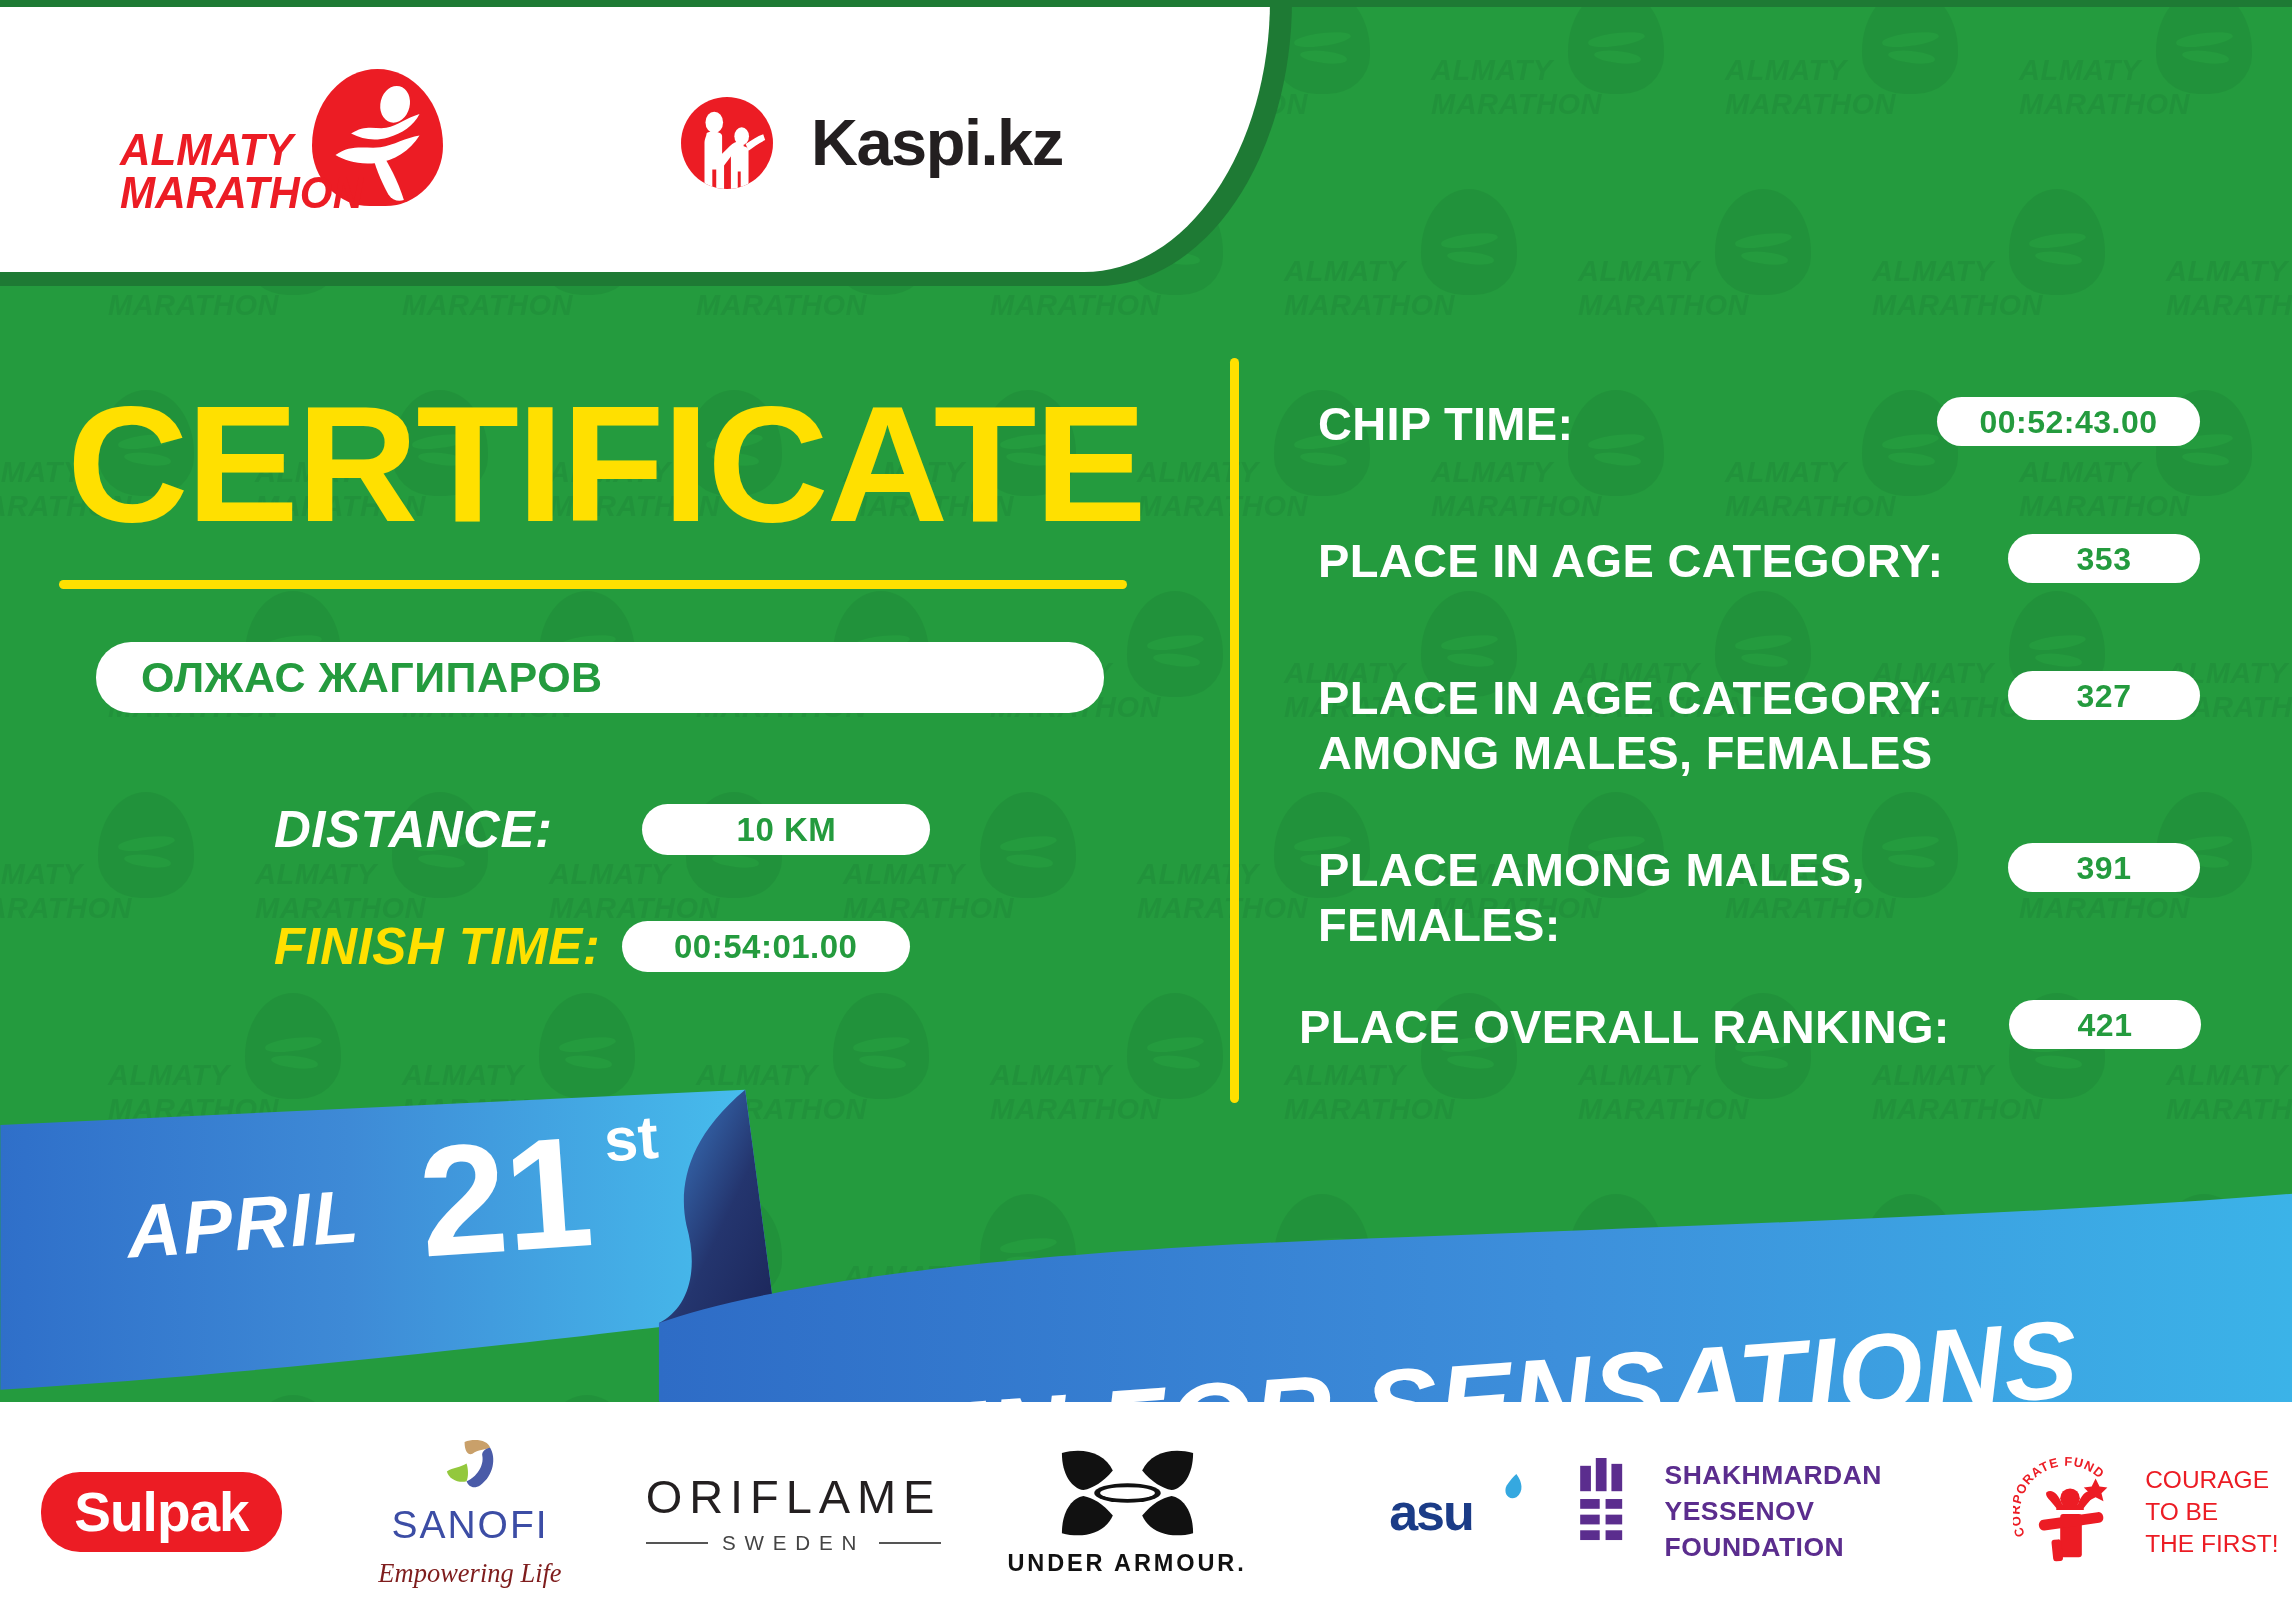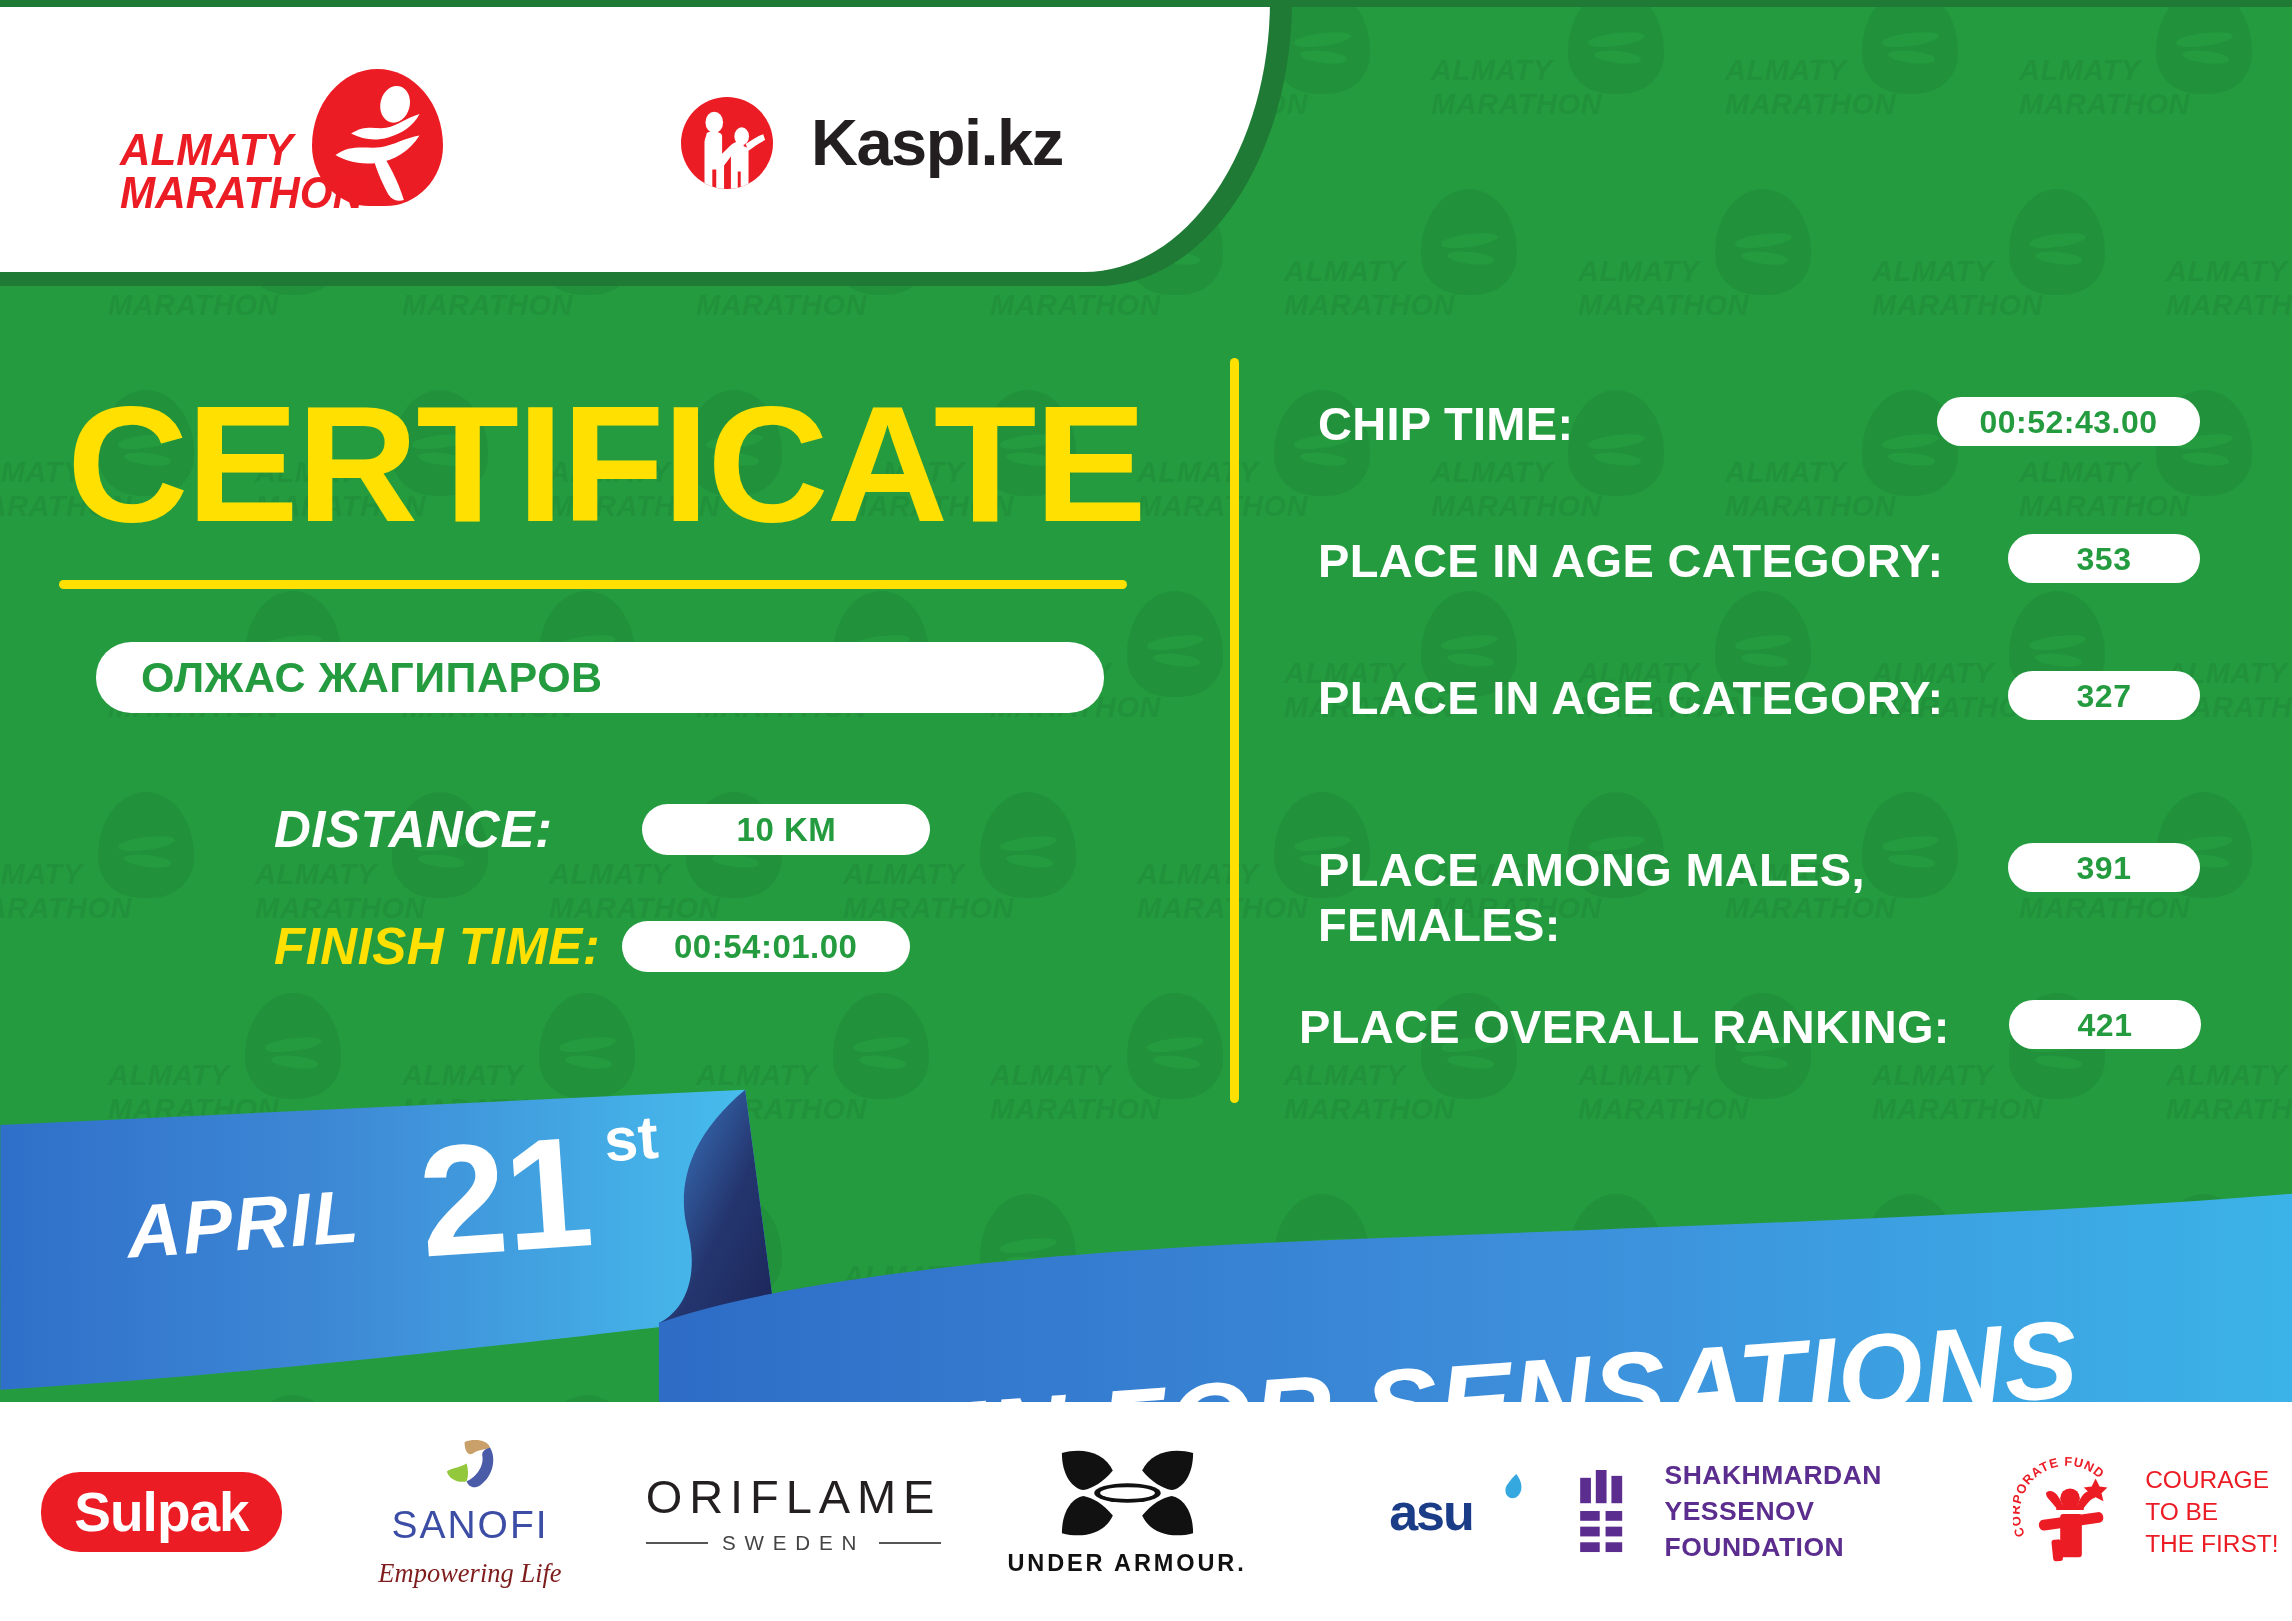--- a/index.html
+++ b/index.html
@@ -160,21 +160,21 @@
   .sanofi-name{color:#3C4DA5;font-size:39px;font-weight:normal;letter-spacing:2px;font-family:"Liberation Sans",sans-serif;}
   .sanofi-tag{color:#7f1d1d;font-size:26.5px;font-style:italic;font-family:"Liberation Serif",serif;margin-top:16px;}
   .oriflame{display:flex;flex-direction:column;align-items:center;}
   .ori-name{color:#231F20;font-size:47px;letter-spacing:6.9px;font-family:"Liberation Sans",sans-serif;font-weight:300;}
   .ori-sub{display:flex;align-items:center;gap:13.7px;margin-top:7.8px;width:100%;}
   .ori-line{flex:1;height:2px;background:#555;}
   .ori-sweden{color:#444;font-size:20.6px;letter-spacing:8.8px;font-family:"Liberation Sans",sans-serif;}
   .ua{display:flex;flex-direction:column;align-items:center;}
   .ua-text{color:#111;font-size:23.5px;font-weight:bold;letter-spacing:2.9px;margin-top:9.8px;font-family:"Liberation Sans",sans-serif;}
   .asu-txt{color:#1B3C87;font-size:52px;font-weight:bold;line-height:1;font-family:"Liberation Sans",sans-serif;letter-spacing:-2px;}
-  .yessenov{display:flex;align-items:center;gap:25.5px;}
+  .yessenov{display:flex;align-items:flex-start;gap:25.5px;}
   .yes-mark{position:relative;width:61px;height:84px;}
   .yes-text{color:#5B2D8E;font-weight:bold;font-size:26.5px;line-height:1.35;font-family:"Liberation Sans",sans-serif;letter-spacing:0.5px;}
   .cf{display:flex;align-items:center;gap:13.7px;}
   .cf-text{color:#EC1C24;font-size:24.5px;line-height:1.3;font-family:"Liberation Sans",sans-serif;}
 </style>
 </head>
 <body>
 
 <div id="cert">
 
@@ -534,21 +534,21 @@
     <span class="rrow-label">CHIP TIME:</span>
     <span class="rval-pill wide">00:52:43.00</span>
   </div>
 
   <div class="rrow" style="left:1318px;top:534px;width:882px;justify-content:space-between;">
     <span class="rrow-label">PLACE IN AGE CATEGORY:</span>
     <span class="rval-pill">353</span>
   </div>
 
   <div class="rrow" style="left:1318px;top:671px;width:882px;justify-content:space-between;">
-    <span class="rrow-label"><span>PLACE IN AGE CATEGORY:</span><br></span>
+    <span class="rrow-label"><span>PLACE IN AGE CATEGORY:</span><br><span>AMONG MALES, FEMALES</span></span>
     <span class="rval-pill">327</span>
   </div>
 
   <div class="rrow" style="left:1318px;top:843px;width:882px;justify-content:space-between;">
     <span class="rrow-label"><span>PLACE AMONG MALES,</span><br><span>FEMALES:</span></span>
     <span class="rval-pill">391</span>
   </div>
 
   <div class="rrow" style="left:1299px;top:1000px;width:902px;justify-content:space-between;">
     <span class="rrow-label">PLACE OVERALL RANKING:</span>

